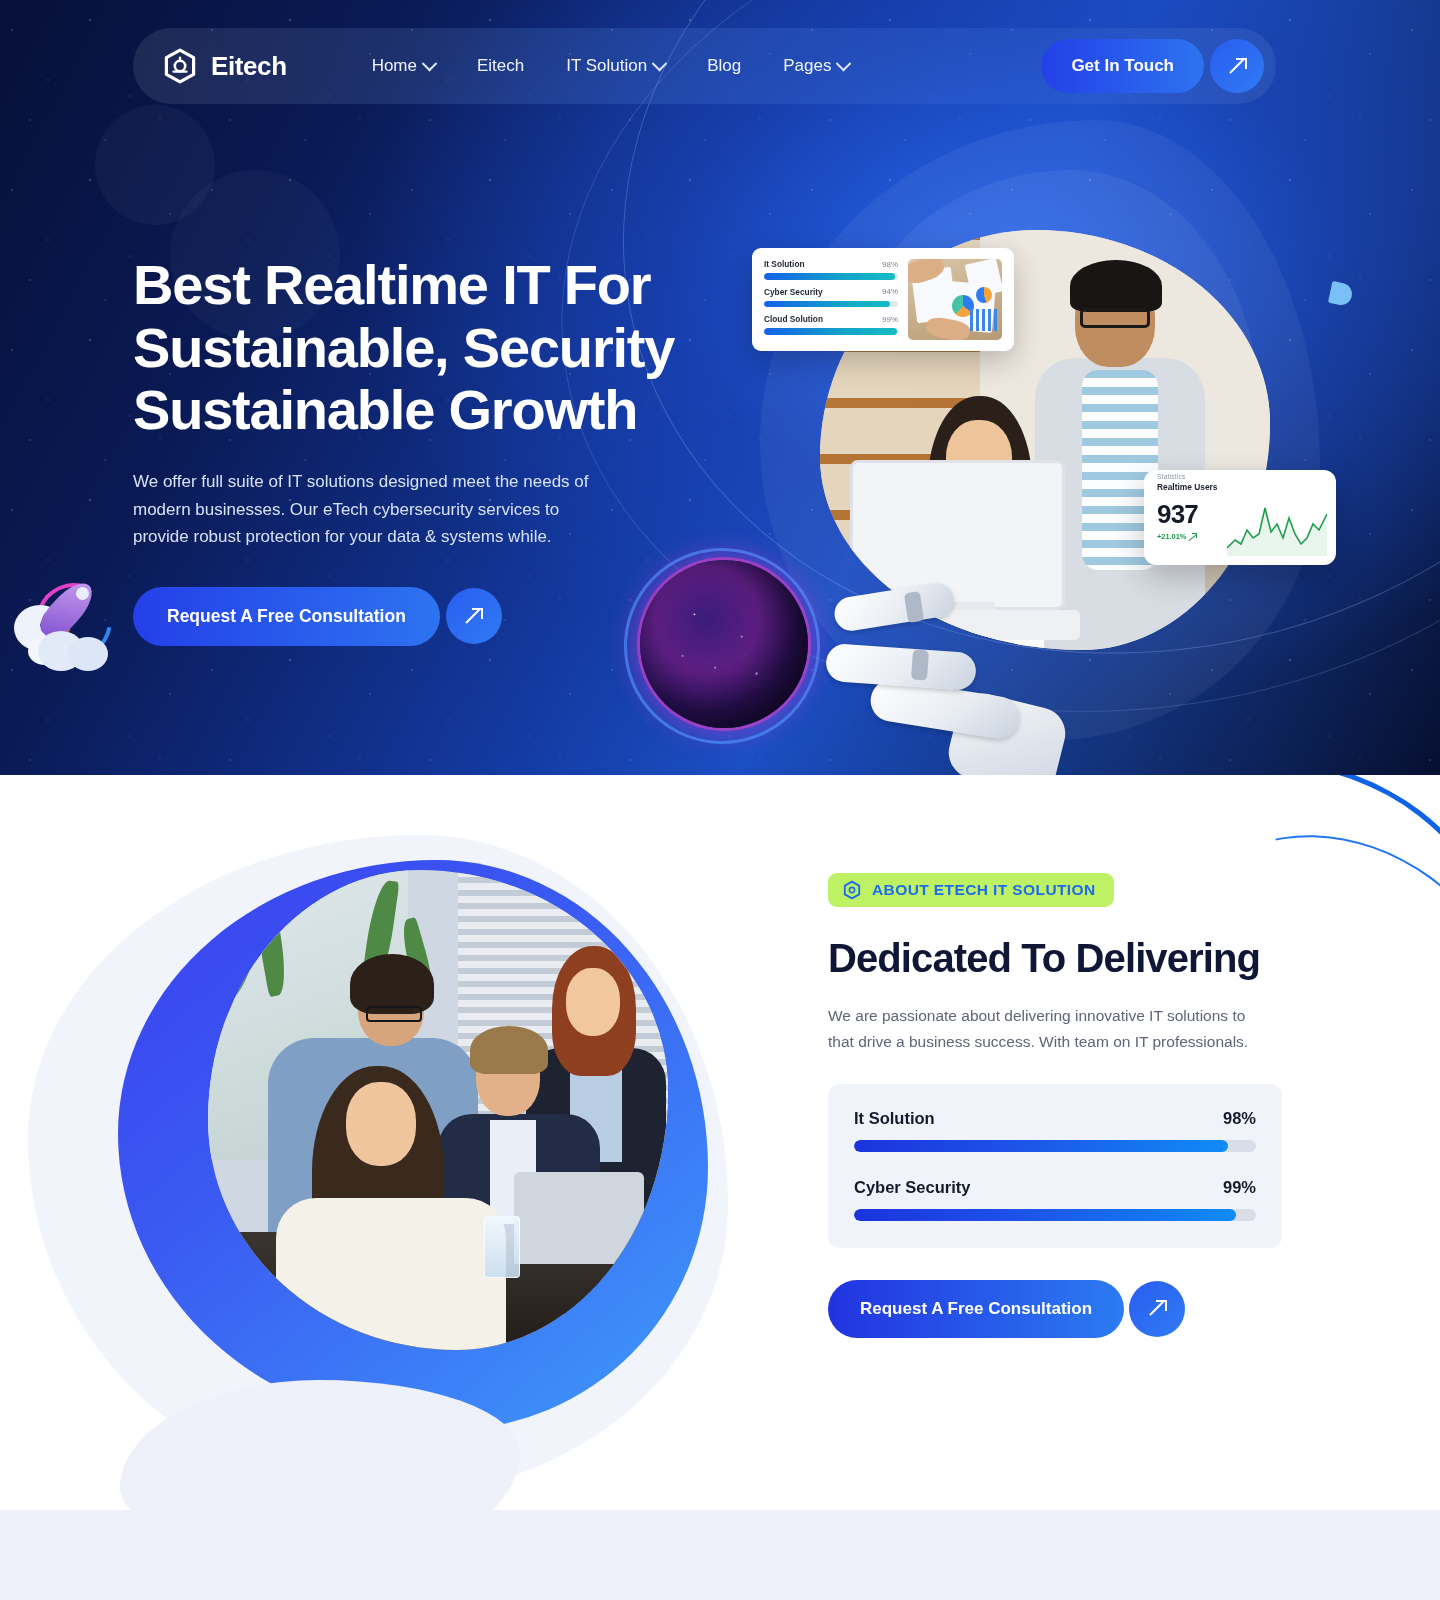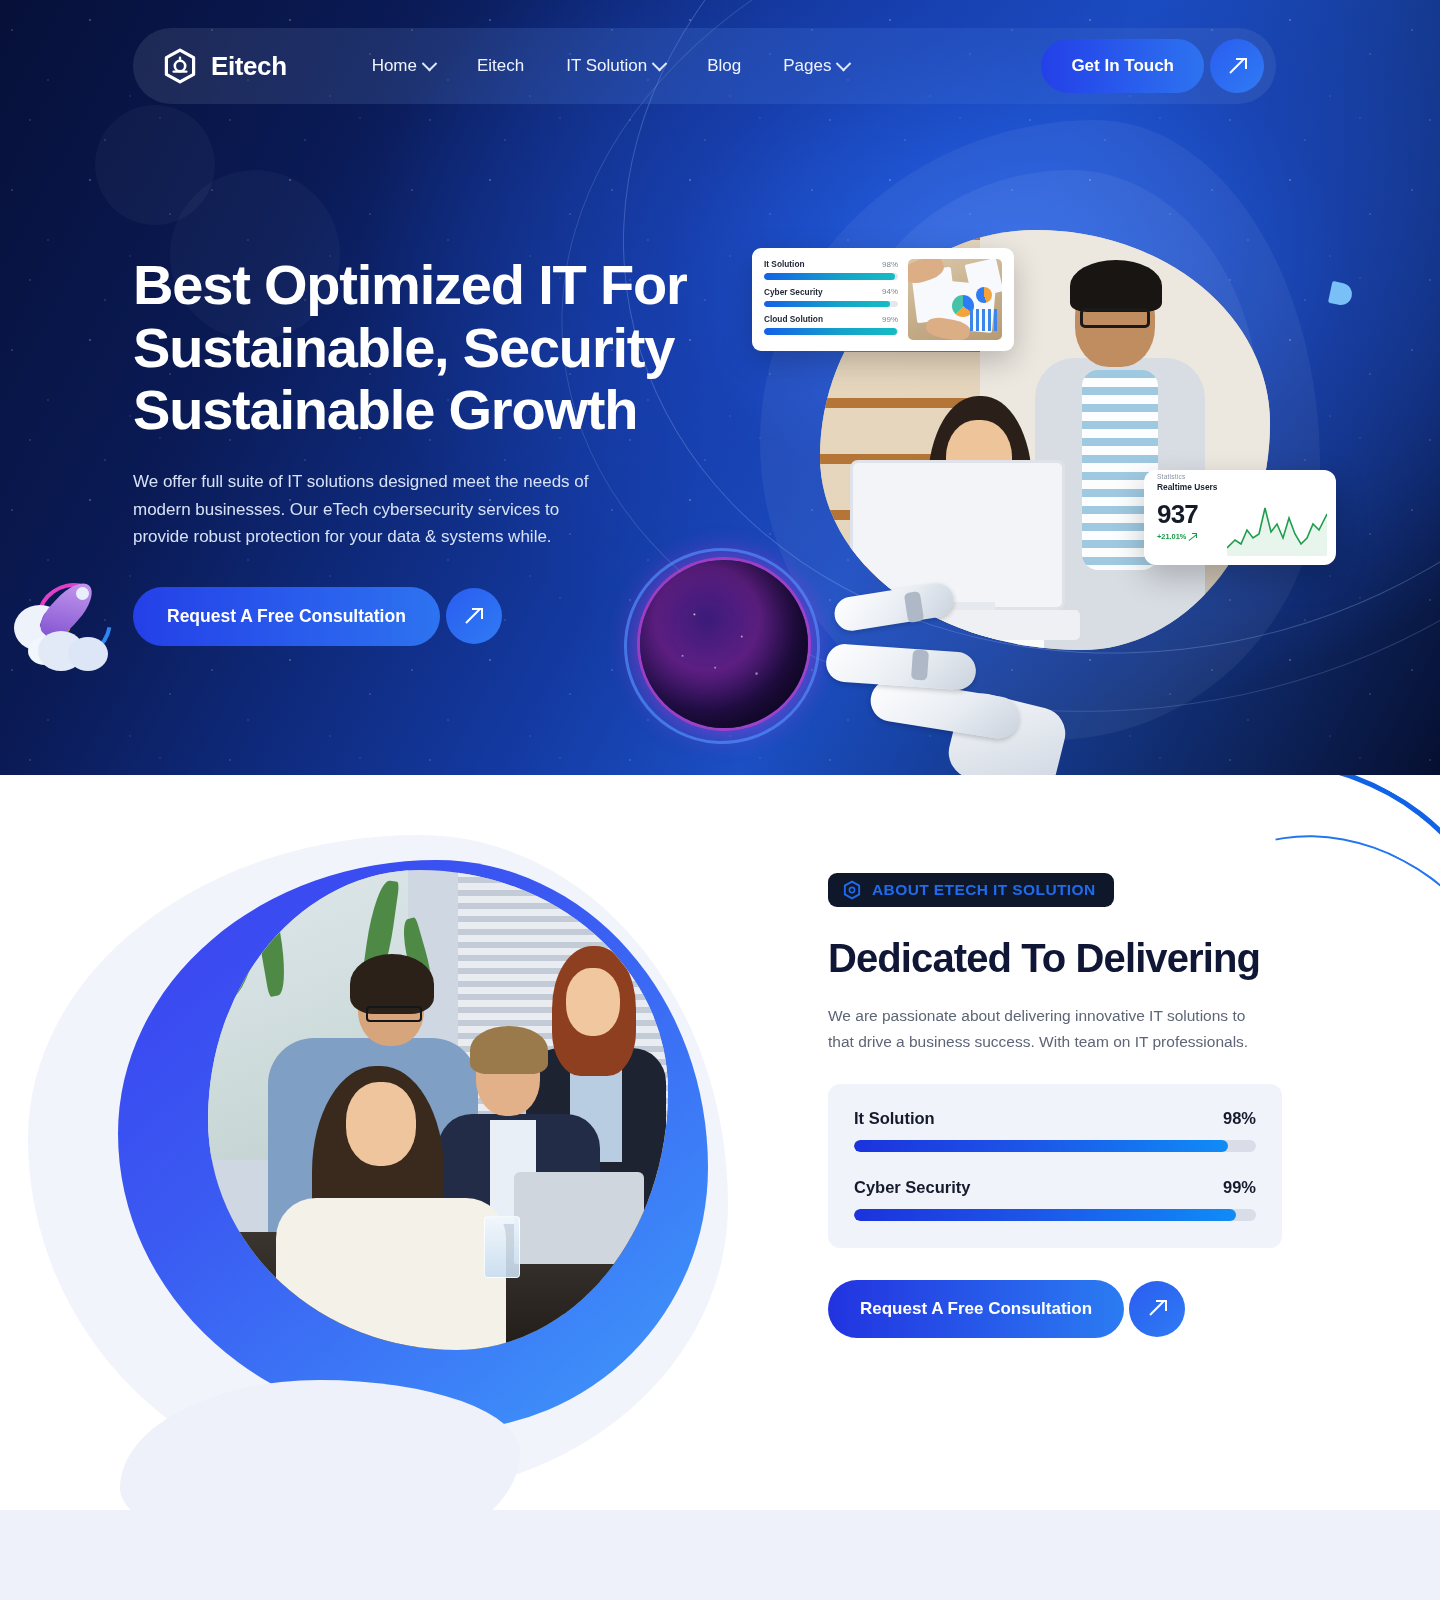--- a/index.html
+++ b/index.html
@@ -209,21 +209,21 @@
   .w4-hair{left:104px;top:196px;width:132px;height:220px;border-radius:48% 48% 30% 30%;background:#3a2a1d;}
   .w4-h{left:138px;top:212px;width:70px;height:84px;border-radius:46%;background:#eec59d;}
   .w4-b{left:68px;top:328px;width:230px;height:160px;background:#f3f1e8;border-radius:40px 40px 0 0;}
 
   .ab-curve1{position:absolute;right:-70px;top:-2px;width:380px;height:290px;border:5px solid #1063e6;
     border-radius:50%;border-color:#1063e6 transparent transparent transparent;transform:rotate(29deg);}
   .ab-curve2{position:absolute;right:-70px;top:70px;width:330px;height:250px;border:2.5px solid #2176f0;
     border-radius:50%;border-color:#2176f0 transparent transparent transparent;transform:rotate(28deg);}
 
   .ab-right{position:absolute;left:828px;top:98px;width:460px;}
-  .badge2{display:inline-flex;align-items:center;gap:10px;height:34px;padding:0 18px 0 14px;border-radius:9px;background:#0f172a;}
+  .badge2{display:inline-flex;align-items:center;gap:10px;height:34px;padding:0 18px 0 14px;border-radius:9px;background:#bef264;}
   .badge2-text{color:#1f6bed;font-size:15.5px;font-weight:700;letter-spacing:.4px;}
   .ab-h2{margin-top:28px;color:#101736;font-size:40px;line-height:1.16;font-weight:700;letter-spacing:-.9px;}
   .ab-p{margin-top:22px;color:#5d6577;font-size:15.5px;line-height:1.62;width:438px;}
   .prog-card{margin-top:30px;width:454px;background:#f1f3fb;border-radius:12px;padding:25px 26px 27px;}
   .prog-row + .prog-row{margin-top:26px;}
   .prog-head{display:flex;justify-content:space-between;align-items:center;margin-bottom:12px;}
   .prog-label{font-size:16.5px;font-weight:700;color:#151b2c;}
   .prog-pct{font-size:16.5px;font-weight:700;color:#151b2c;}
   .prog-track{height:12px;border-radius:7px;background:#d9dde8;overflow:hidden;}
   .prog-fill{height:100%;border-radius:7px;background:linear-gradient(90deg,#1b33dd 0%,#1d54e8 45%,#0f8cf6 100%);}
@@ -383,21 +383,21 @@
       <div class="nav-cta">
         <button class="btn-pill">Get In Touch</button>
         <button class="btn-round">
           <span class="arrow-ne"></span>
         </button>
       </div>
     </nav>
 
     <div class="hero-left">
       <h1 class="hero-h1">
-        <span>Best Optimized IT For</span><br>
+        <span>Best Realtime IT For</span><br>
         <span>Sustainable, Security</span><br>
         <span>Sustainable Growth</span>
       </h1>
       <p class="hero-p">We offer full suite of IT solutions designed meet the needs of modern businesses. Our eTech cybersecurity services to provide robust protection for your data &amp; systems while.</p>
       <div class="hero-cta">
         <button class="btn-pill">Request A Free Consultation</button>
         <button class="btn-round">
           <span class="arrow-ne"></span>
         </button>
       </div>

